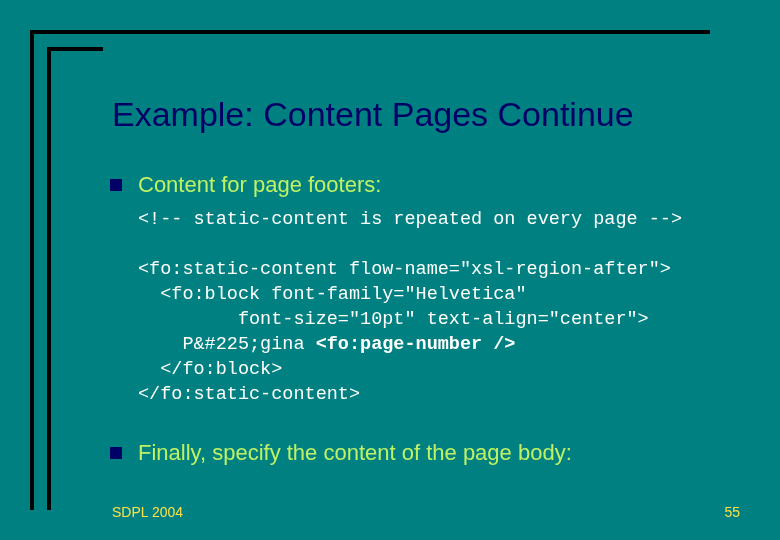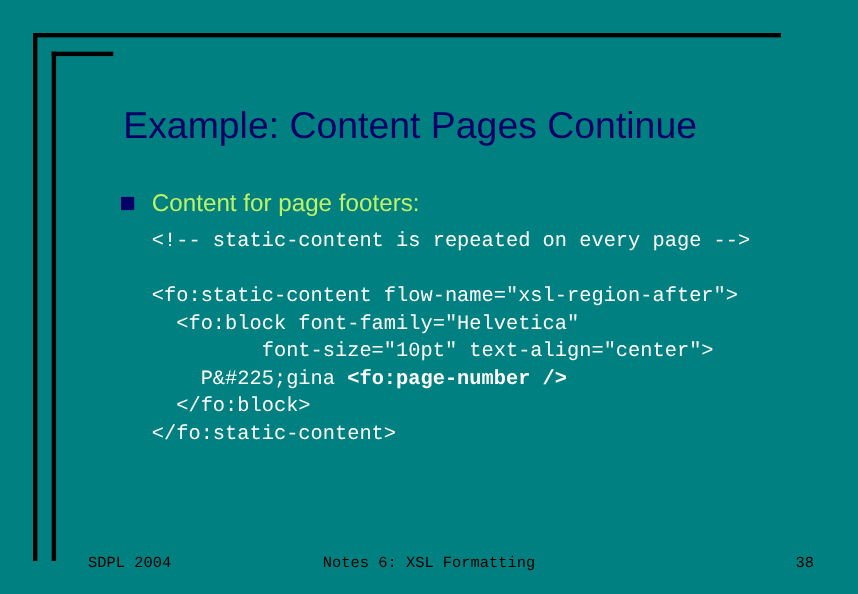--- a/index.html
+++ b/index.html
@@ -55,24 +55,24 @@
     margin-bottom: 32px;
     white-space: pre;
   }
   .code-bold { font-weight: bold; }
   .second-bullet { margin-top: 6px; }
   .footer {
     position: absolute;
     left: 0; right: 0; bottom: 20px;
     display: flex;
     justify-content: space-between;
-    padding: 0 40px 0 80px;
+    padding: 0 40px 0 112px;
     font-size: 14px;
-    color: #000000;
-    font-family: Liberation Mono, monospace;
+    color: #fde047;
+    font-family: Liberation Sans, sans-serif;
   }
   .footer-center { position: absolute; left: 50%; transform: translateX(-50%); }
 </style>
 </head>
 <body>
 
 <div class="border-top"></div>
 <div class="border-left"></div>
 <div class="border-top-inner"></div>
 <div class="border-left-inner"></div>
@@ -88,20 +88,23 @@
 
   <div class="code-block"><span>&lt;!-- static-content is repeated on every page --&gt;</span>
 
 <span>&lt;fo:static-content flow-name="xsl-region-after"&gt;</span>
 <span>  &lt;fo:block font-family="Helvetica"</span>
 <span>         font-size="10pt" text-align="center"&gt;</span>
 <span>    P&amp;#225;gina </span><span class="code-bold">&lt;fo:page-number /&gt;</span>
 <span>  &lt;/fo:block&gt;</span>
 <span>&lt;/fo:static-content&gt;</span></div>
 
+  <div class="bullet-row second-bullet">
+    <div class="bullet-sq"></div>
+    <div class="bullet-text">Finally, specify the content of the page body:</div>
+  </div>
 
 </div>
 
 <div class="footer">
   <span>SDPL 2004</span>
-  <span class="footer-center">Notes 6: XSL Formatting</span>
-  <span>38</span>
+  <span>55</span>
 </div>
 
 </body></html>

